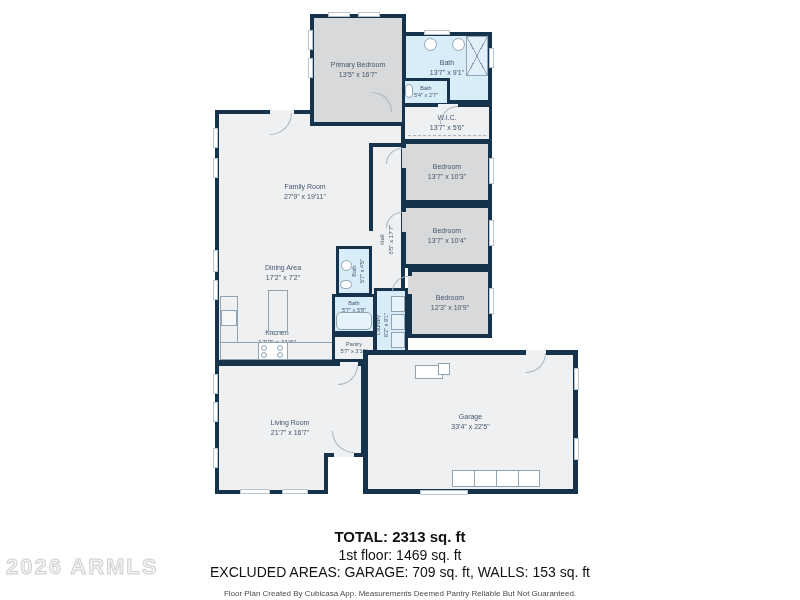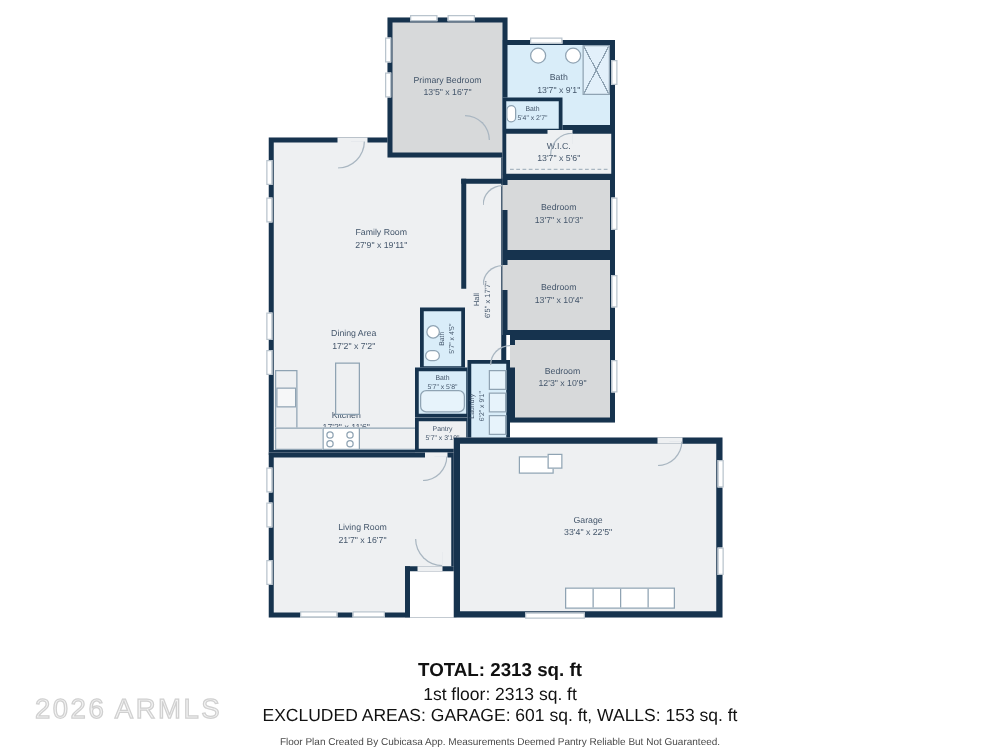--- a/index.html
+++ b/index.html
@@ -36,21 +36,21 @@
       linear-gradient(to top right,transparent calc(50% - .5px),var(--fix) calc(50% - .5px),var(--fix) calc(50% + .5px),transparent calc(50% + .5px)),
       linear-gradient(to bottom right,transparent calc(50% - .5px),var(--fix) calc(50% - .5px),var(--fix) calc(50% + .5px),transparent calc(50% + .5px)),
       #e2f0fa;}
   .dash{position:absolute;border-top:1px dashed #a9b6c1;}
   .dot{position:absolute;width:6px;height:6px;border:1px solid var(--fix);border-radius:50%;box-sizing:border-box;}
   #summary{position:absolute;left:0;top:528px;width:800px;text-align:center;color:#111;}
   #summary .total{font-size:15px;font-weight:bold;line-height:1.25;}
   #summary .line{font-size:14px;line-height:1.25;}
   #summary .disc{font-size:8px;color:#4a4a4a;margin-top:7px;}
   #watermark{position:absolute;left:6px;top:554px;font-size:22px;color:#dcdcdc;
-             letter-spacing:2px;font-weight:normal;-webkit-text-stroke:1px #d0d0d0;color:#f3f3f3;margin-left:22px;}
+             letter-spacing:2px;font-weight:bold;-webkit-text-stroke:1px #d0d0d0;color:#f3f3f3;}
 </style>
 </head>
 <body>
 
 <div id="canvas">
 
   <div>
 
     <div class="room" style="left:215px;top:110px;width:190px;height:254px;background:var(--light);border-width:4px;">
     </div>
@@ -212,20 +212,20 @@
     <div class="win" style="left:489px;top:220px;width:5px;height:26px;"></div>
     <div class="win" style="left:489px;top:288px;width:5px;height:26px;"></div>
     <div class="win" style="left:574px;top:368px;width:5px;height:22px;"></div>
     <div class="win" style="left:574px;top:438px;width:5px;height:22px;"></div>
     <div class="win" style="left:420px;top:490px;width:48px;height:5px;"></div>
 
   </div>
 
   <div id="summary">
     <div class="total">TOTAL: 2313 sq. ft</div>
-    <div class="line">1st floor: 2313 sq. ft</div>
-    <div class="line">EXCLUDED AREAS: GARAGE: 601 sq. ft, WALLS: 153 sq. ft</div>
+    <div class="line">1st floor: 1469 sq. ft</div>
+    <div class="line">EXCLUDED AREAS: GARAGE: 709 sq. ft, WALLS: 153 sq. ft</div>
     <div class="disc">Floor Plan Created By Cubicasa App. Measurements Deemed Pantry Reliable But Not Guaranteed.</div>
   </div>
 
   <div id="watermark">2026 ARMLS</div>
 
 </div>
 
 </body></html>

